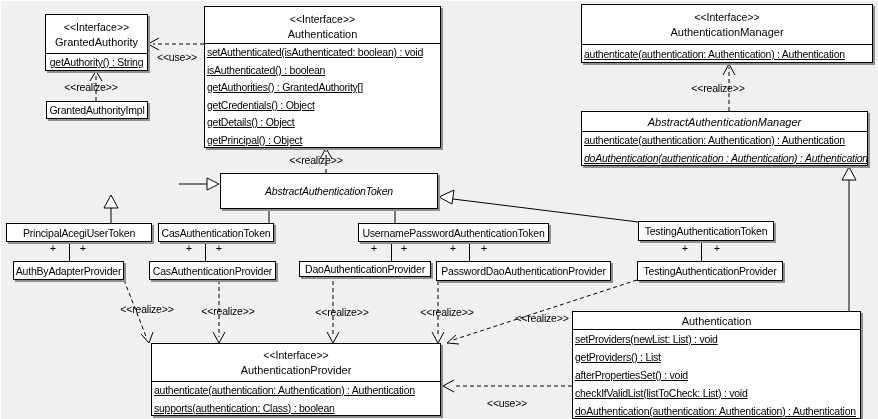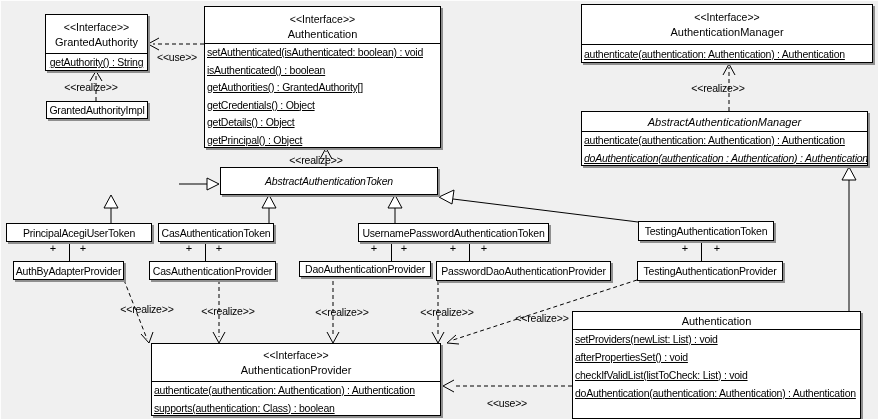--- a/index.html
+++ b/index.html
@@ -121,21 +121,21 @@
 
   <div class="box tc" style="left:580px;top:110px;width:287px;height:55px">
     <div class="cname it" style="height:19px;line-height:20px">AbstractAuthenticationManager</div>
     <div class="meths" style="text-align:left">
       <div class="m">authenticate(authentication: Authentication) : Authentication</div>
       <div class="m it">doAuthentication(authentication : Authentication) : Authentication</div>
     </div>
   </div>
 
 
-  <div class="box box1" style="left:219px;top:166px;width:218px;height:28px">
+  <div class="box box1" style="left:219px;top:172px;width:218px;height:36px">
     <span class="cname1 it">AbstractAuthenticationToken</span>
   </div>
 
   <div class="box box1" style="left:5px;top:222px;width:146px;height:19px">
     <span class="cname1">PrincipalAcegiUserToken</span>
   </div>
 
   <div class="box box1" style="left:157px;top:222px;width:116px;height:19px">
     <span class="cname1">CasAuthenticationToken</span>
   </div>
@@ -174,20 +174,21 @@
     <div class="meths" style="text-align:left">
       <div class="m">authenticate(authentication: Authentication) : Authentication</div>
       <div class="m">supports(authentication: Class) : boolean</div>
     </div>
   </div>
 
   <div class="box tc" style="left:571px;top:310px;width:289px;height:108px">
     <div class="cname" style="height:17px;line-height:18px">Authentication</div>
     <div class="meths" style="text-align:left">
       <div class="m m18">setProviders(newList: List) : void</div>
+      <div class="m m18">getProviders() : List</div>
       <div class="m m18">afterPropertiesSet() : void</div>
       <div class="m m18">checkIfValidList(listToCheck: List) : void</div>
       <div class="m m18">doAuthentication(authentication: Authentication) : Authentication</div>
     </div>
   </div>
 
   <div class="clabel" style="left:176px;top:50px">&lt;&lt;use&gt;&gt;</div>
   <div class="clabel" style="left:90px;top:80px">&lt;&lt;realize&gt;&gt;</div>
   <div class="clabel" style="left:315px;top:153px">&lt;&lt;realize&gt;&gt;</div>
   <div class="clabel" style="left:717px;top:81px">&lt;&lt;realize&gt;&gt;</div>

